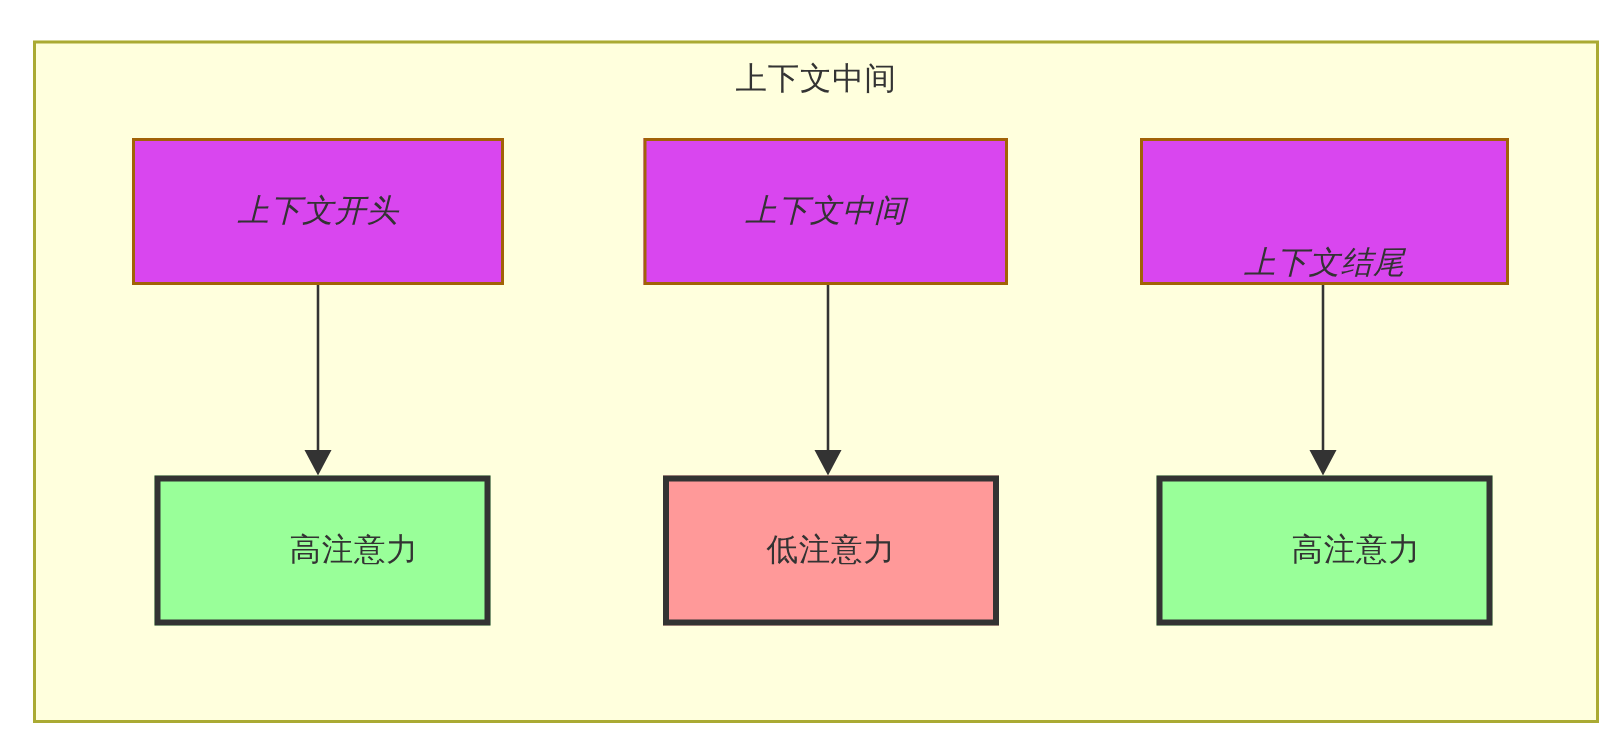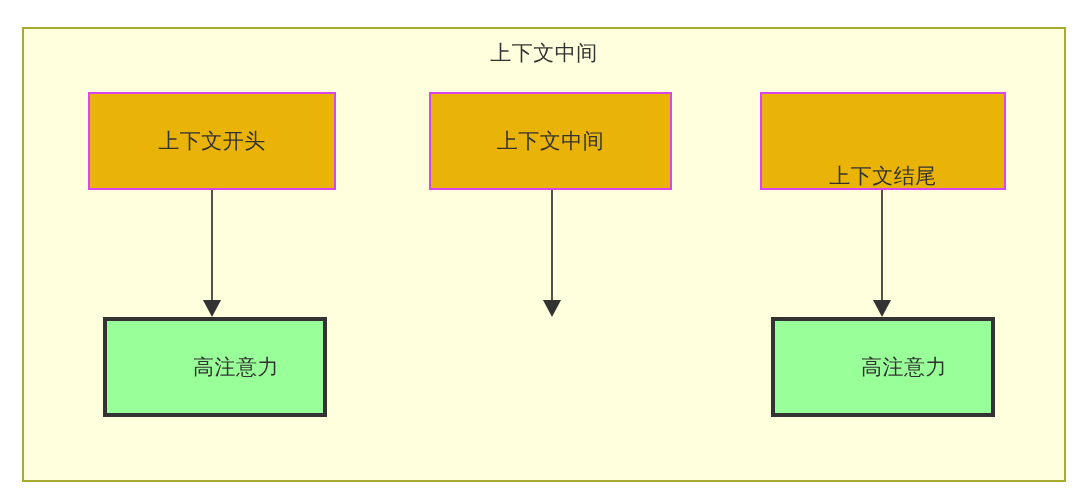--- a/index.html
+++ b/index.html
@@ -55,22 +55,23 @@
     justify-content: center;
     text-align: center;
     color: #333333;
     font-size: 21px;
     line-height: 1.2;
     letter-spacing: 0.5px;
     white-space: nowrap;
   }
 
   .node.source {
-    background: #eab308;
-    border: 2px solid #d946ef;
+    background: #d946ef;
+    border: 2px solid #a16207;
+    font-style: italic;
   }
 
   .node.result {
     border: 4px solid #333333;
   }
 
   .node.result.high {
     background: #99ff99;
     padding-left: 42px;
   }
@@ -116,20 +117,23 @@
   </div>
 
   <div class="node source" style="left:760px; top:92px; width:246px; height:98px;align-items:flex-end;">
     <span>上下文结尾</span>
   </div>
 
   <div class="node result high" style="left:103px; top:317px; width:224px; height:100px;">
     <span>高注意力</span>
   </div>
 
+  <div class="node result low" style="left:442px; top:317px; width:224px; height:100px;">
+    <span>低注意力</span>
+  </div>
 
   <div class="node result high" style="left:771px; top:317px; width:224px; height:100px;">
     <span>高注意力</span>
   </div>
 
   <svg id="edges" viewBox="0 0 1080 496">
     <g>
       <line class="edge-line" x1="212" y1="190" x2="212" y2="303"></line>
       <polygon class="edge-head" points="212,317 203,300 221,300"></polygon>
     </g>

